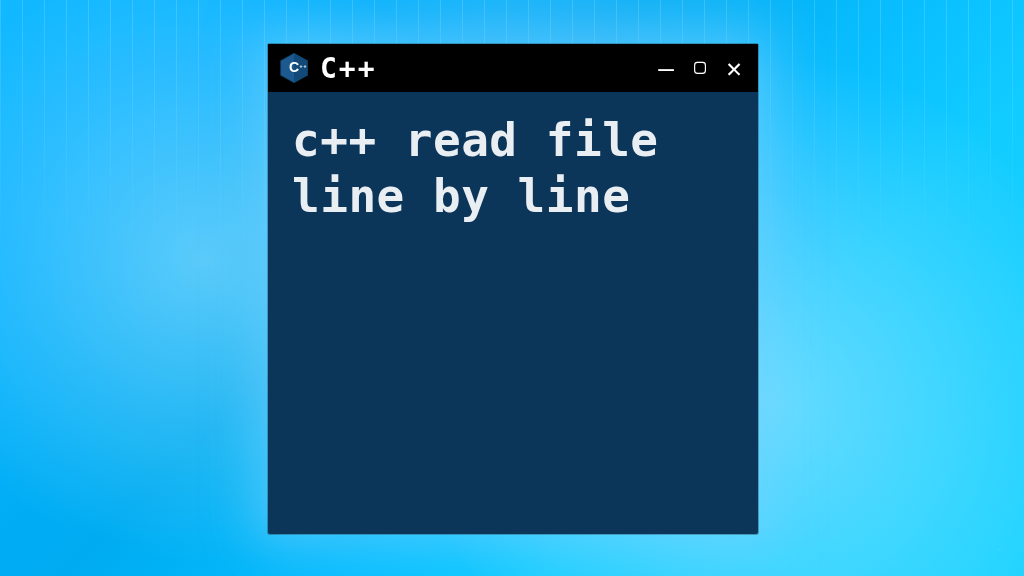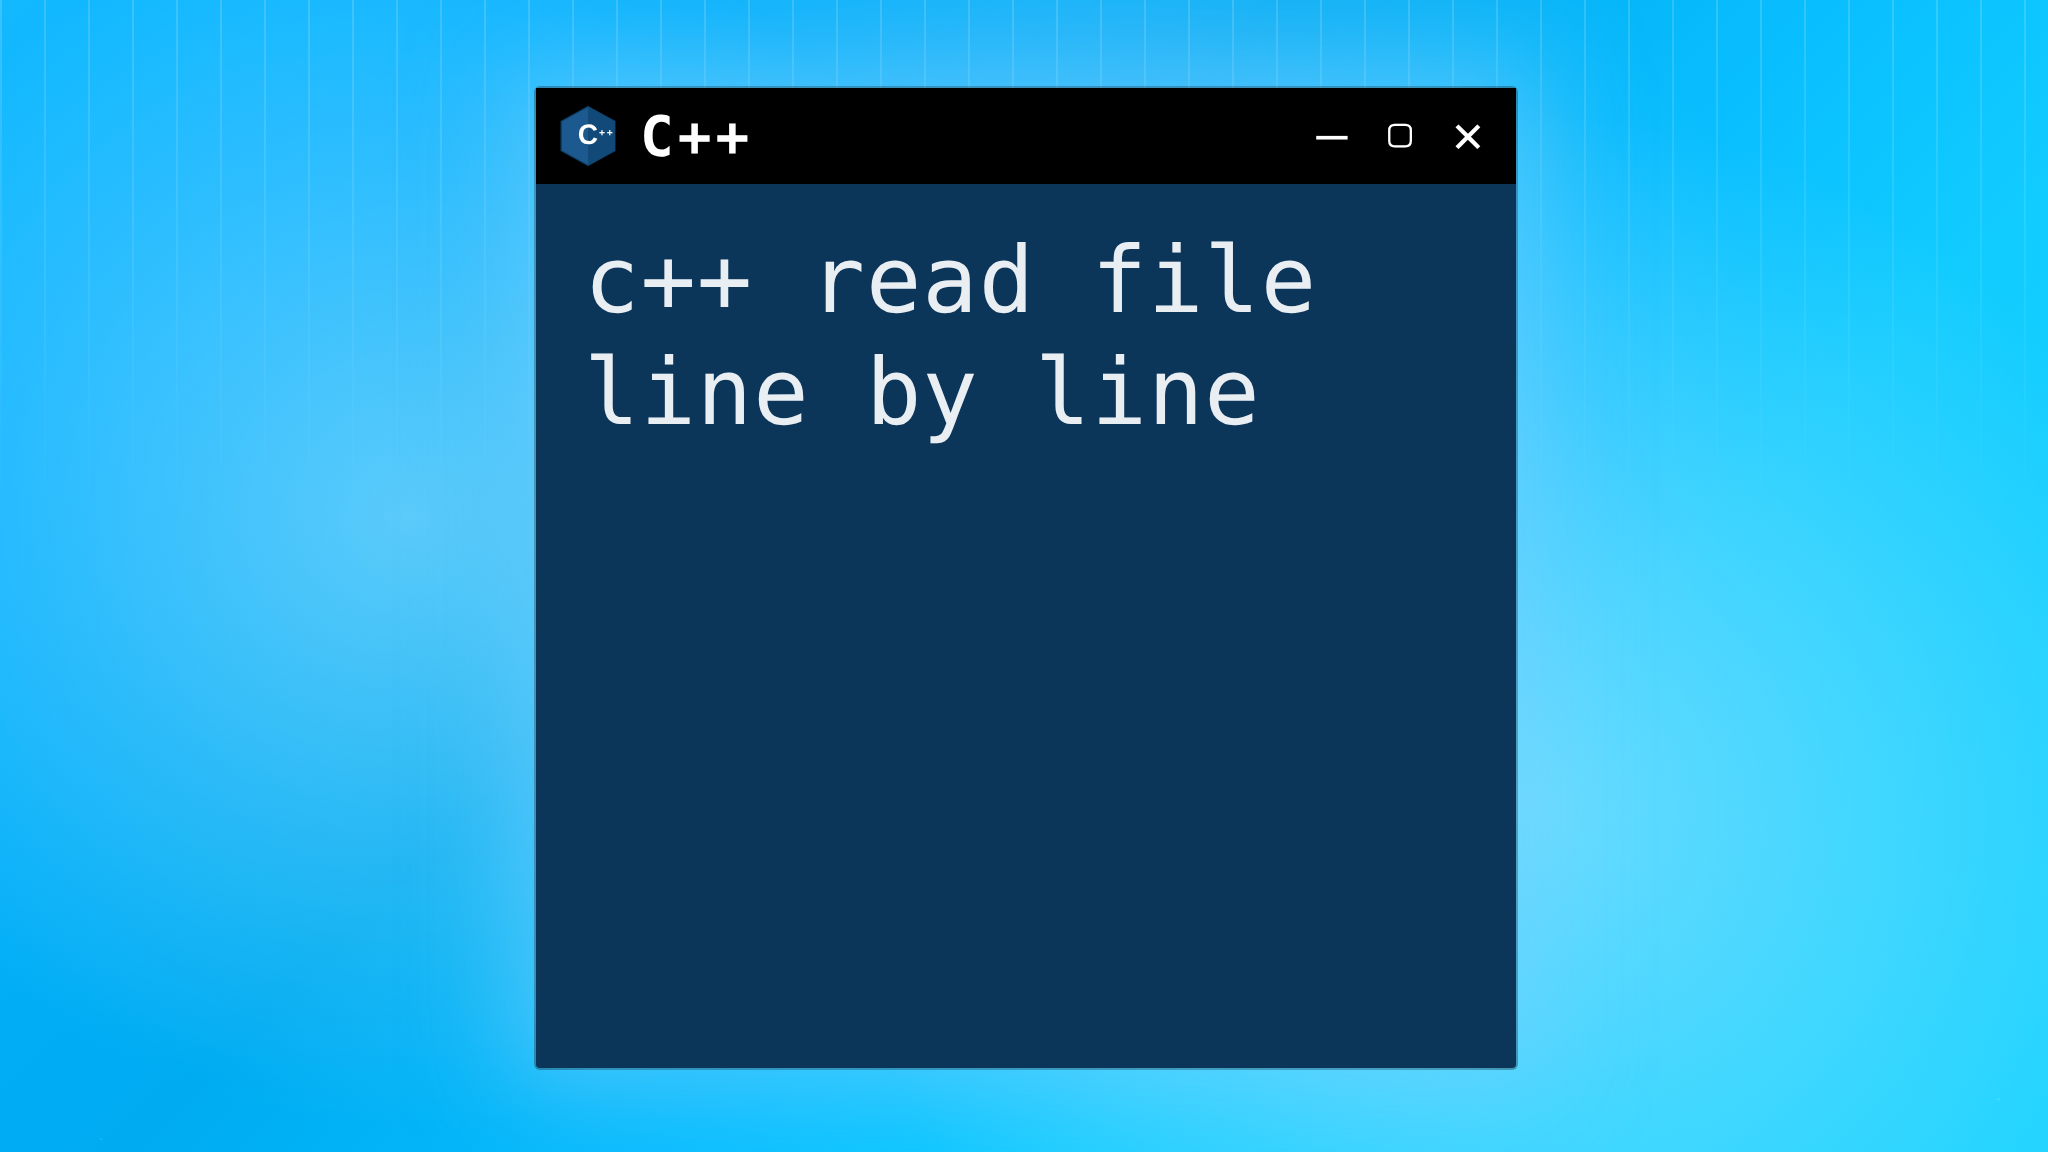--- a/index.html
+++ b/index.html
@@ -111,20 +111,21 @@
   .content {
     flex: 1 1 auto;
     padding: 20px 24px;
     color: #e9eef2;
     font-size: 46px;
     line-height: 1.22;
     font-family: "DejaVu Sans Mono", "Consolas", "Menlo", monospace;
     letter-spacing: 0.5px;
     white-space: pre-wrap;
     word-break: normal;
+    font-weight: bold;
   }
 </style>
 </head>
 <body>
 
 <div class="bg"></div>
 
 <div class="window">
   <div class="titlebar">
     <span class="cpp-logo">

